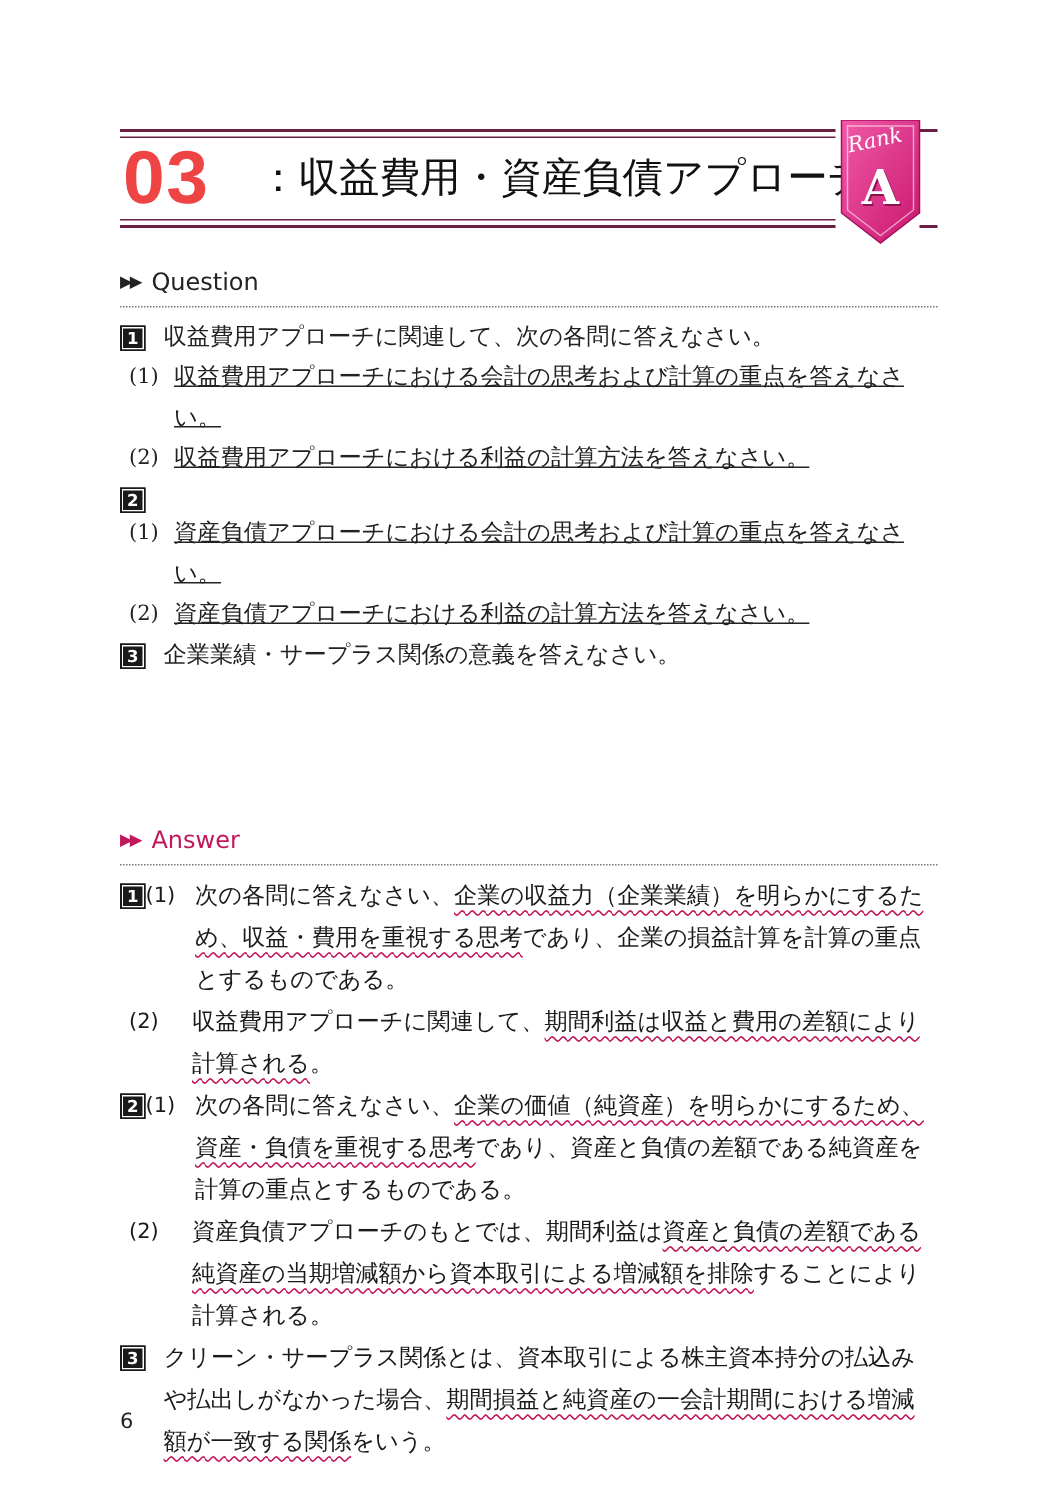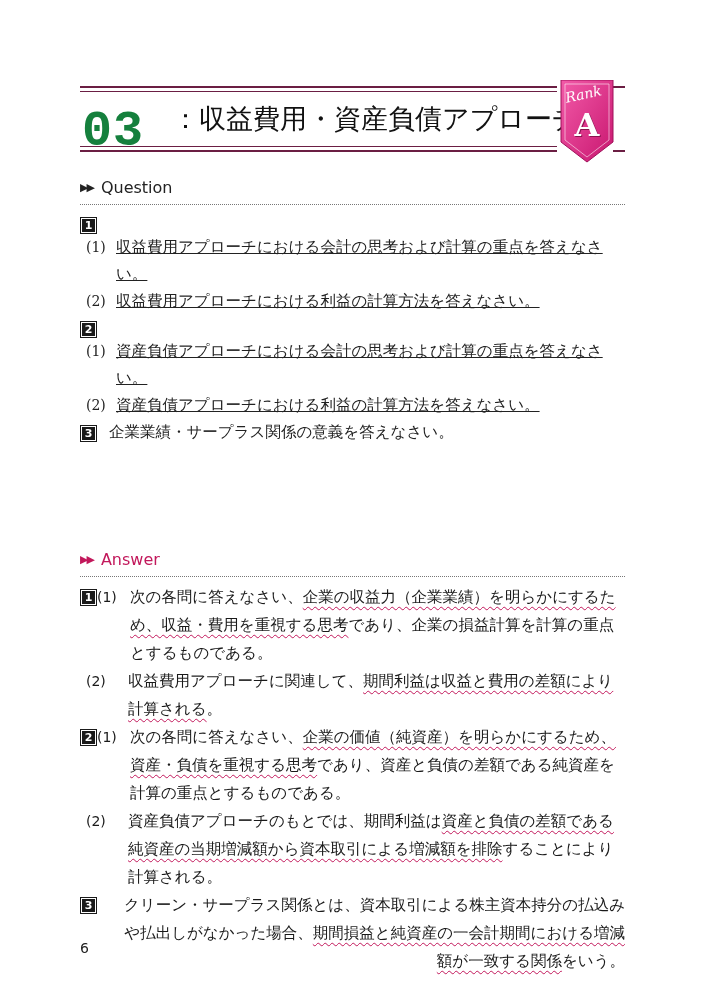--- a/index.html
+++ b/index.html
@@ -7,22 +7,22 @@
       font-family: "DejaVu Sans", "Liberation Sans", sans-serif; color: #1a1a1a; }
 
     
     .hdr { position: absolute; left: 80px; top: 80px; width: 545px; height: 80px; }
     .hdr .line { position: absolute; left: 0; right: 68px; height: 2px; background: #6b1e43; }
     .hdr .line.t1 { top: 6px; }
     .hdr .line.t2 { top: 11px; height: 1px; }
     .hdr .line.b1 { top: 66px; height: 1px; }
     .hdr .line.b2 { top: 70px; }
     .hdr .line.tr { left: auto; right: 0; width: 12px; }
-    .hdr .num { position: absolute; left: 2px; top: 24px; font-family: Liberation Mono, monospace;
-      font-weight: bold; font-size: 50px; line-height: 56px; color: #15803d; letter-spacing: 1px; }
+    .hdr .num { position: absolute; left: 2px; top: 10px; font-family: Liberation Sans, sans-serif;
+      font-weight: bold; font-size: 50px; line-height: 56px; color: #ef4444; letter-spacing: 1px; }
     .hdr .title { position: absolute; left: 92px; top: 22px; font-size: 27px; line-height: 34px; color: #111; letter-spacing: 0px; }
     .rank { position: absolute; right: 10px; top: 0; width: 56px; height: 84px; }
     .rank svg { width: 56px; height: 84px; display: block; }
     .rank .rk-label { position: absolute; left: 6px; top: 6px; font-family: "DejaVu Serif", serif; font-style: italic;
       color: #fff; font-size: 14px; transform: rotate(-12deg); }
     .rank .rk-letter { position: absolute; left: 0; right: 0; top: 26px; text-align: center;
       font-family: "DejaVu Serif", "Liberation Serif", serif; font-weight: bold; font-size: 32px; color: #fff;
       text-shadow: 1px 1px 0 #8a1450; }
 
     
@@ -50,21 +50,21 @@
     
     .alist { font-family: "DejaVu Sans", "Liberation Sans", sans-serif; font-size: 15.5px; color: #1a1a1a; line-height: 28px; margin-top: 6px; }
     .aitem { display: flex; }
     .aitem .badge { margin-right: 0; }
     .aitem .pn { flex: none; width: 33px; font-size: 14px; padding-left: 0; }
     .aitem .tx { flex: 1; }
     .asub { display: flex; padding-left: 6px; }
     .asub .pn { flex: none; width: 42px; font-size: 14px; }
     .asub .tx { flex: 1; padding-left: 0; }
     .u { text-decoration: underline wavy #c2185b; text-decoration-thickness: 1px; text-underline-offset: 4px; }
-    .a3 .tx { padding-left: 12px; text-align: right; }
+    .a3 .tx { padding-left: 12px; }
 
     .pagenum { position: absolute; left: 80px; top: 940px; font-size: 14px; color: #222; }
   </style>
 </head>
 <body>
 
 <div class="hdr">
   <div class="line t1"></div>
   <div class="line t2"></div>
   <div class="line b1"></div>
@@ -92,20 +92,21 @@
 <div class="sec q-sec">
   <div class="hd">
     <span class="arr">▶▶</span>
     <span class="lbl">Question</span>
   </div>
   <div class="dots"></div>
 
   <div class="qlist">
     <div class="item q1">
       <span class="badge">1</span>
+      <span>収益費用アプローチに関連して、次の各問に答えなさい。</span>
     </div>
     <div class="sub">
       <span class="pn">(1)</span>
       <span class="tx">収益費用アプローチにおける会計の思考および計算の重点を答えなさい。</span>
     </div>
     <div class="sub">
       <span class="pn">(2)</span>
       <span class="tx">収益費用アプローチにおける利益の計算方法を答えなさい。</span>
     </div>
 

